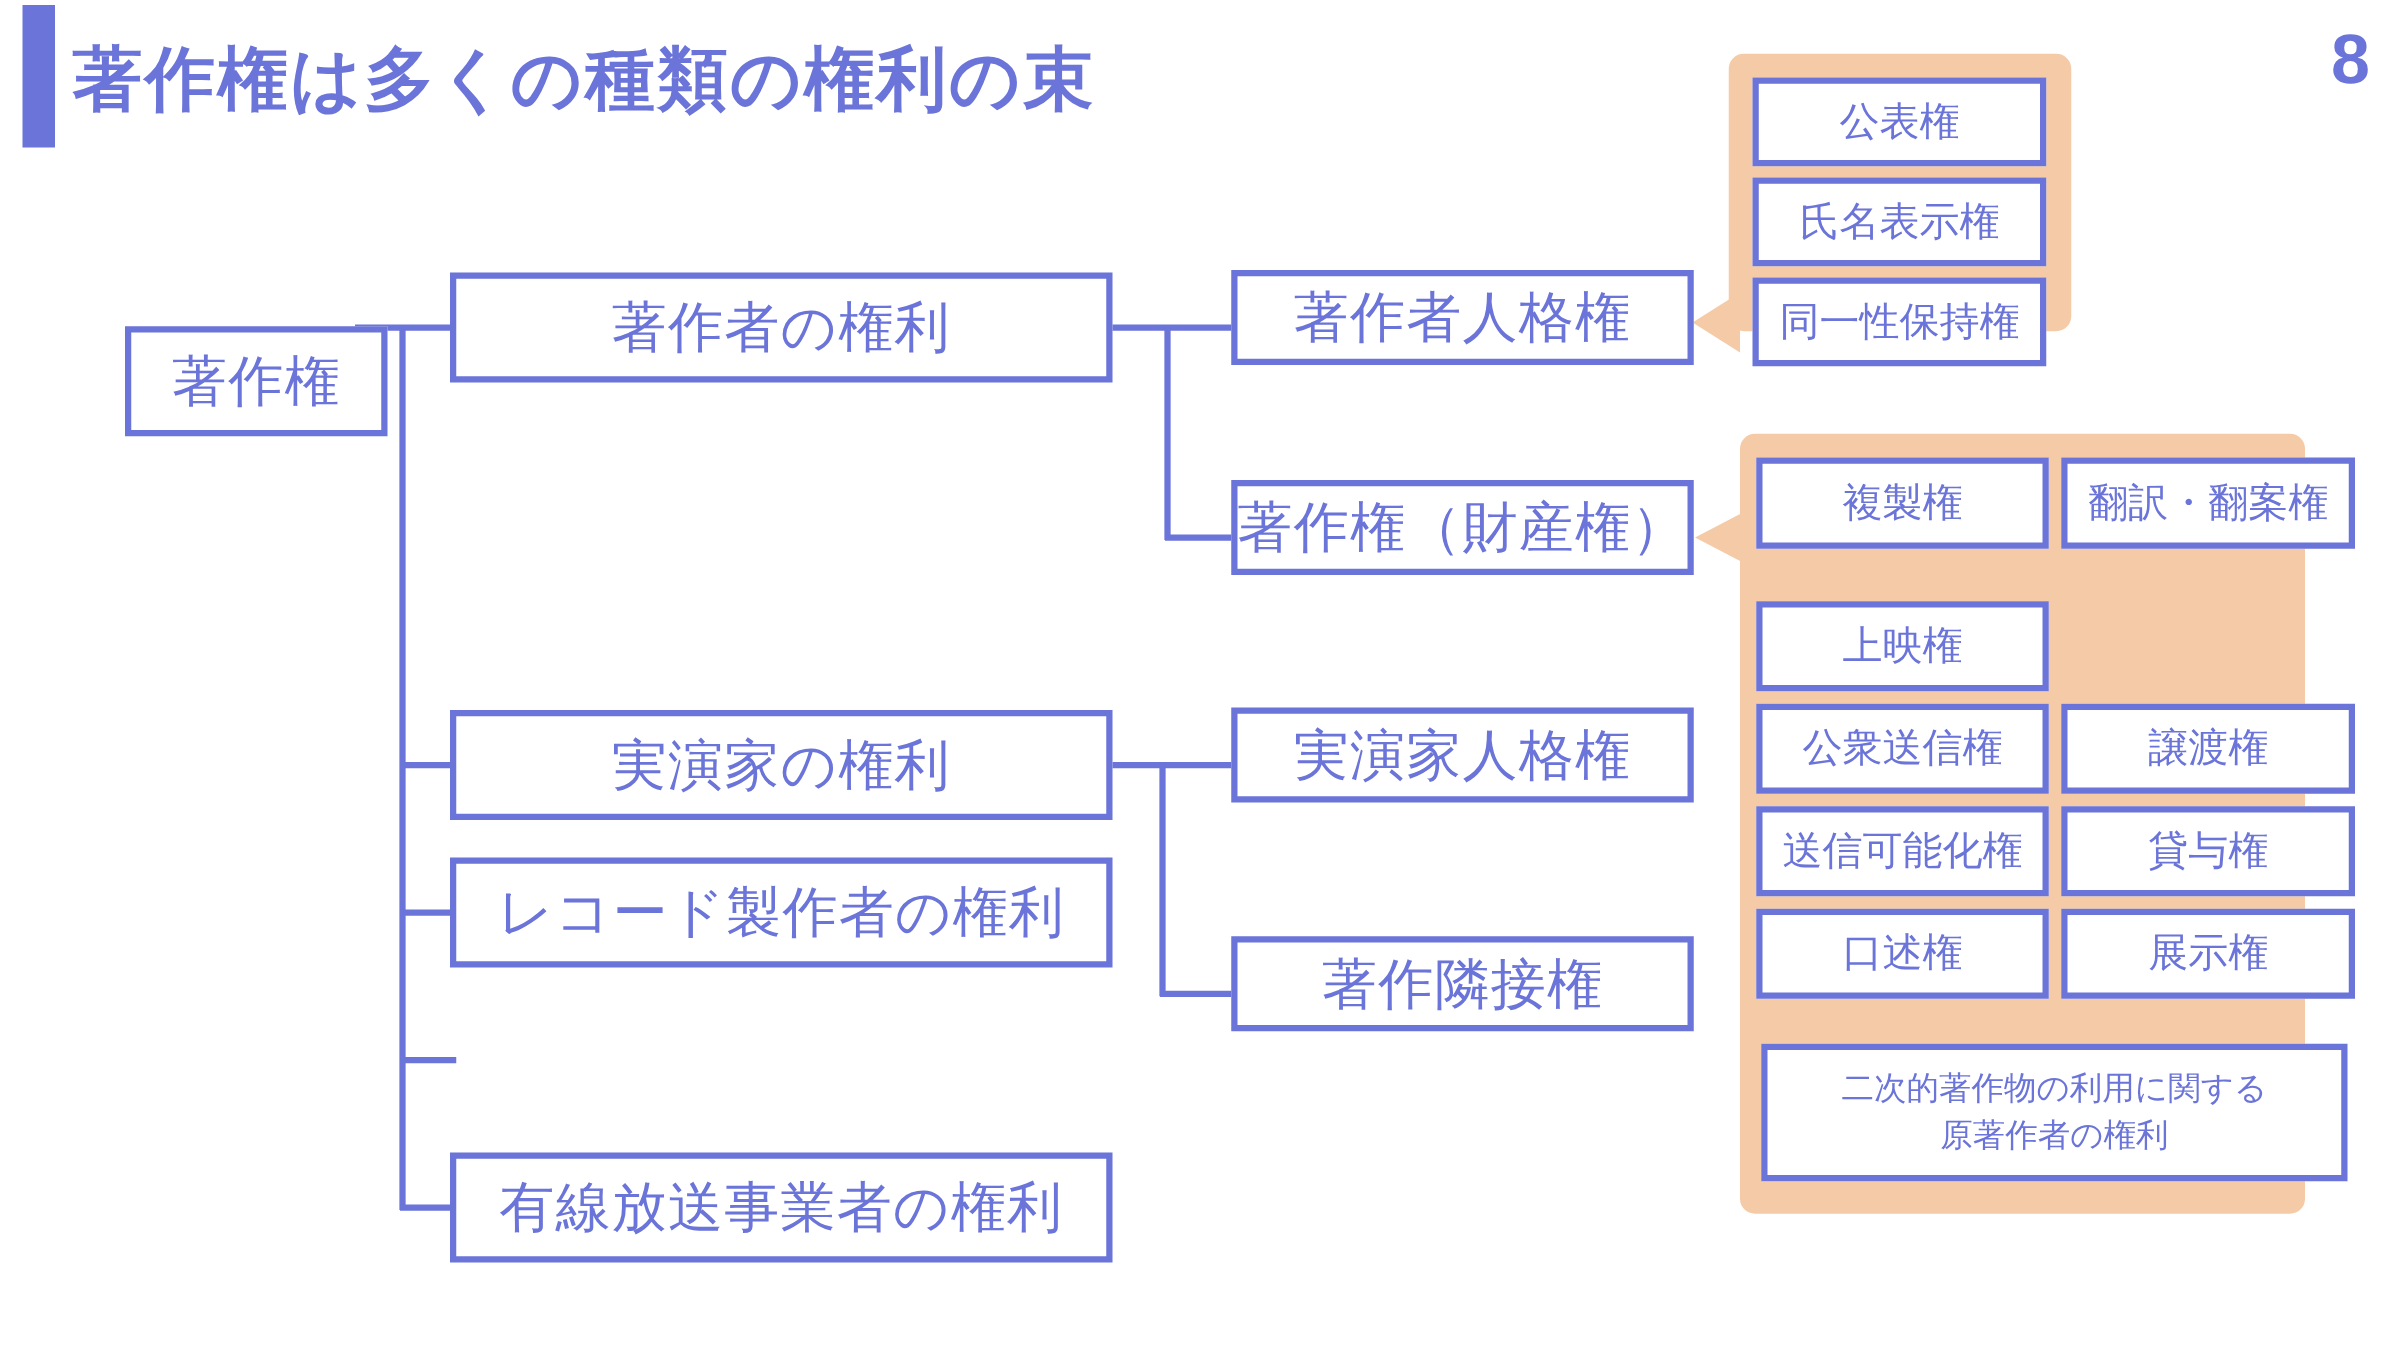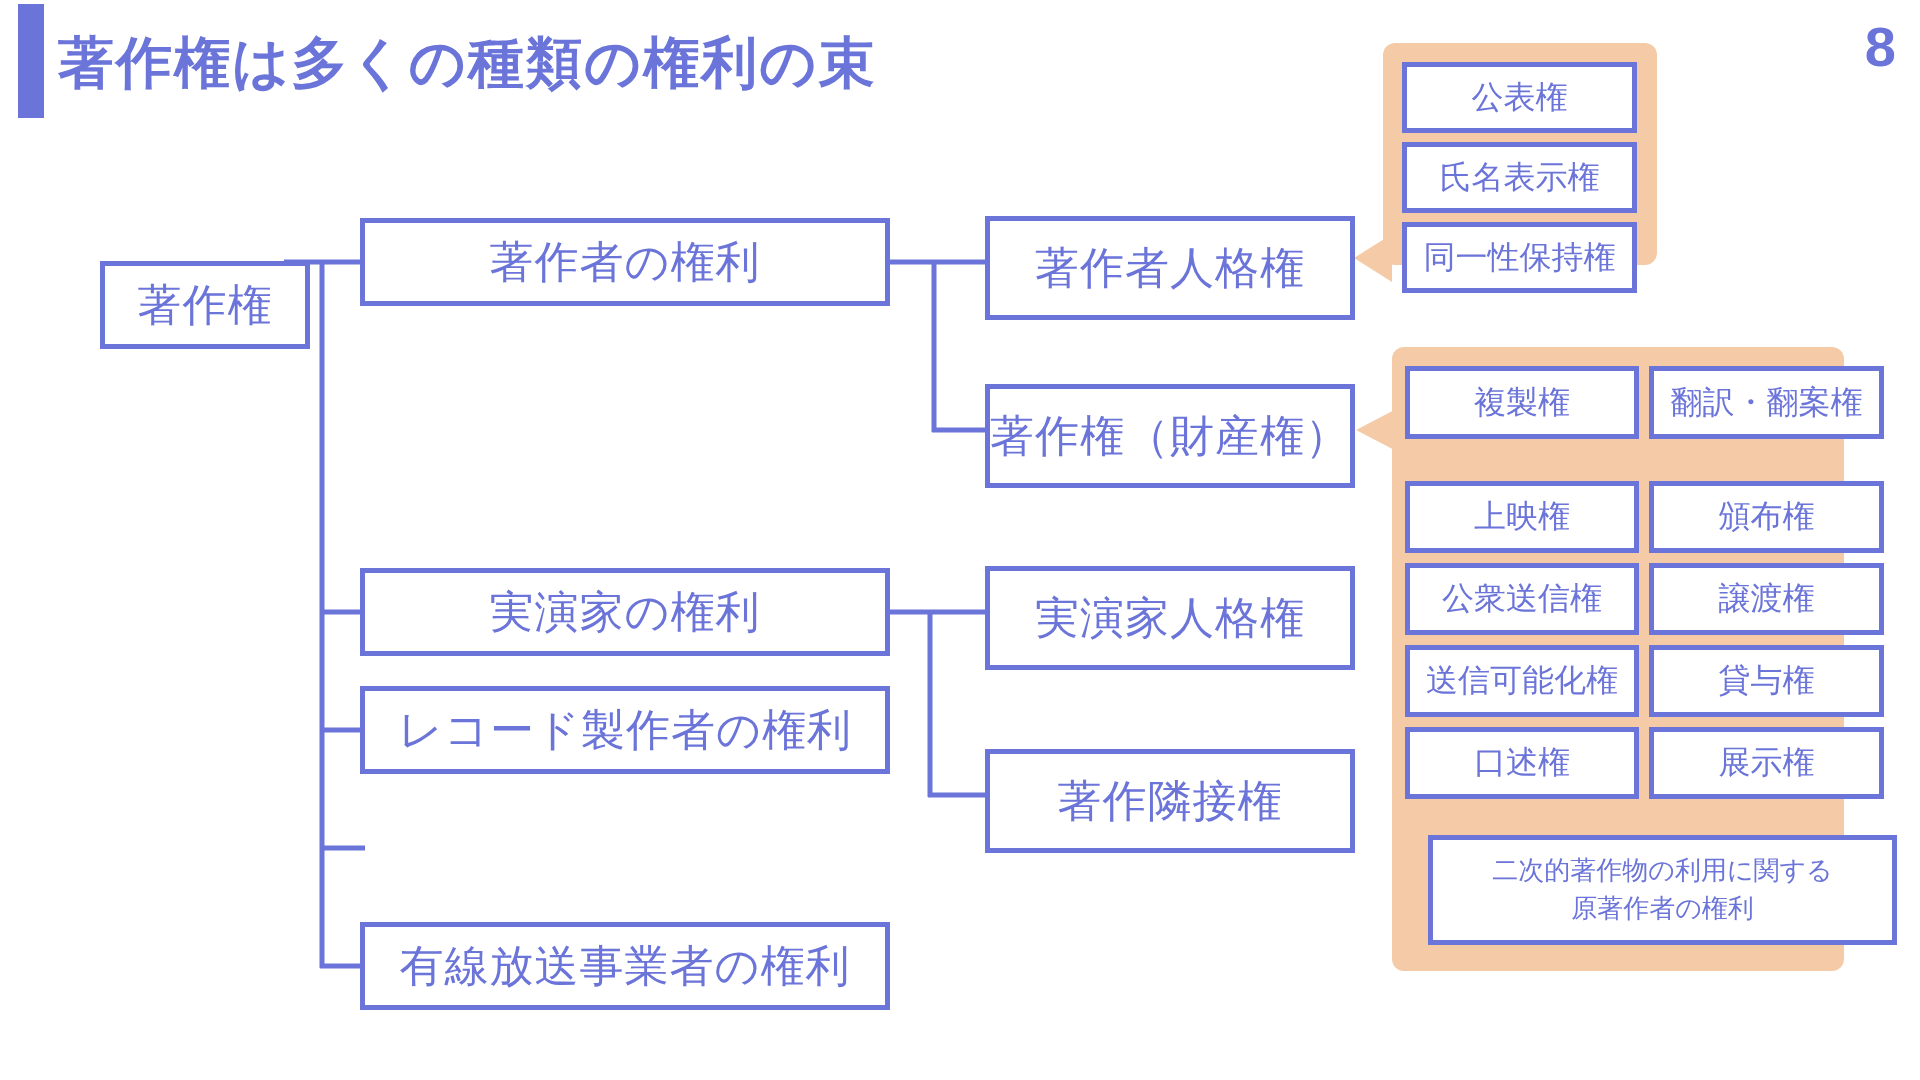--- a/index.html
+++ b/index.html
@@ -54,39 +54,39 @@
     display: flex;
     align-items: center;
     justify-content: center;
     font-size: 44px;
     letter-spacing: 1px;
     white-space: nowrap;
     text-align: center;
   }
   .col1 { left: 100px; width: 210px; height: 88px; margin-top: 43px; }
   .col2 { left: 360px; width: 530px; height: 88px; }
-  .col3 { left: 985px; width: 370px; height: 104px; font-family: Liberation Serif, serif; }
+  .col3 { left: 985px; width: 370px; height: 76px; font-family: Liberation Serif, serif; }
   .callout {
     position: absolute;
     background: var(--orange);
     border-radius: 12px;
   }
   .mini {
     position: absolute;
     background: #fff;
     border: 5px solid var(--purple);
     color: var(--purple);
     display: flex;
     align-items: center;
     justify-content: center;
     font-size: 32px;
     white-space: nowrap;
     text-align: center;
   }
-  .mini.small-font { font-size: 26px; line-height: 1.45; white-space: normal; flex-direction: column; margin-left: 19px; }
+  .mini.small-font { font-size: 26px; line-height: 1.45; white-space: normal; flex-direction: column; }
   .mini span { display: block; }
 </style>
 </head>
 <body>
 
 <div class="stage">
 
   <div class="accent-bar"></div>
   <h1 class="title">著作権は多くの種類の権利の束</h1>
   <div class="page-number">8</div>
@@ -129,21 +129,20 @@
     <div class="mini" style="left:19px; top:99px; width:235px; height:71px">氏名表示権</div>
     <div class="mini" style="left:19px; top:179px; width:235px; height:71px">同一性保持権</div>
   </div>
 
   <div class="callout" style="left:1392px; top:347px; width:452px; height:624px">
 
     <div class="mini" style="left:13px; top:19px; width:234px; height:73px">複製権</div>
     <div class="mini" style="left:257px; top:19px; width:235px; height:73px">翻訳・翻案権</div>
 
     <div class="mini" style="left:13px; top:134px; width:234px; height:72px">上映権</div>
-    <div class="mini" style="left:257px; top:134px; width:235px; height:72px">頒布権</div>
 
     <div class="mini" style="left:13px; top:216px; width:234px; height:72px">公衆送信権</div>
     <div class="mini" style="left:257px; top:216px; width:235px; height:72px">譲渡権</div>
 
     <div class="mini" style="left:13px; top:298px; width:234px; height:72px">送信可能化権</div>
     <div class="mini" style="left:257px; top:298px; width:235px; height:72px">貸与権</div>
 
     <div class="mini" style="left:13px; top:380px; width:234px; height:72px">口述権</div>
     <div class="mini" style="left:257px; top:380px; width:235px; height:72px">展示権</div>
 

